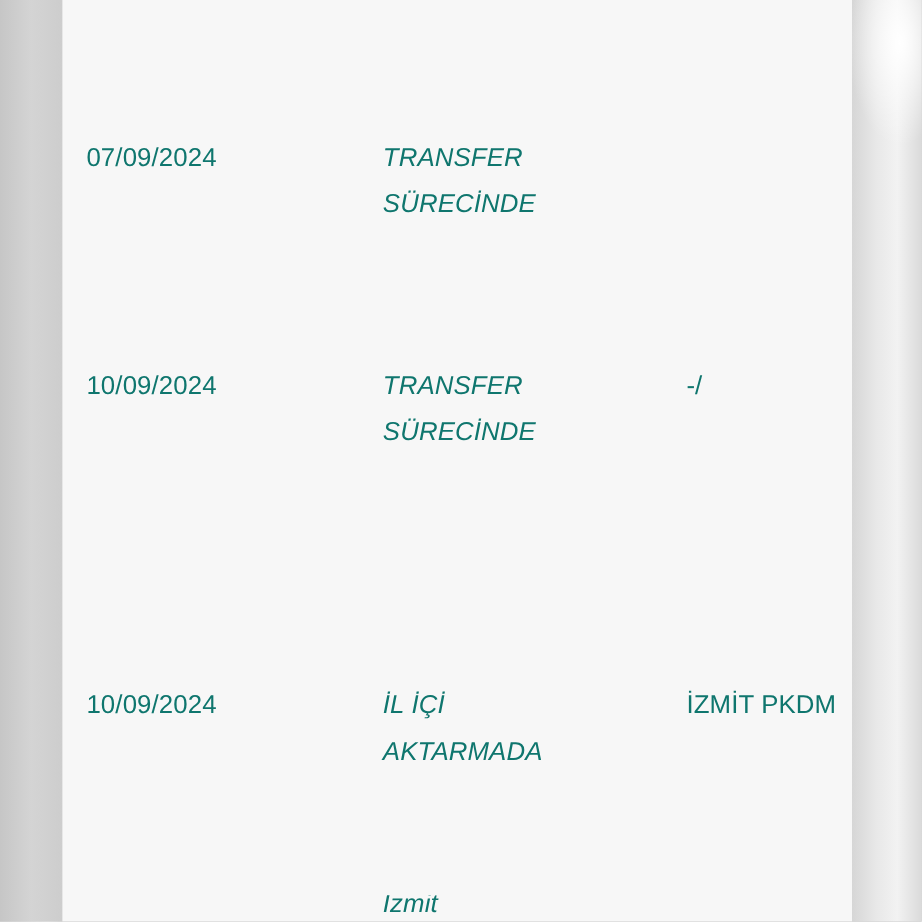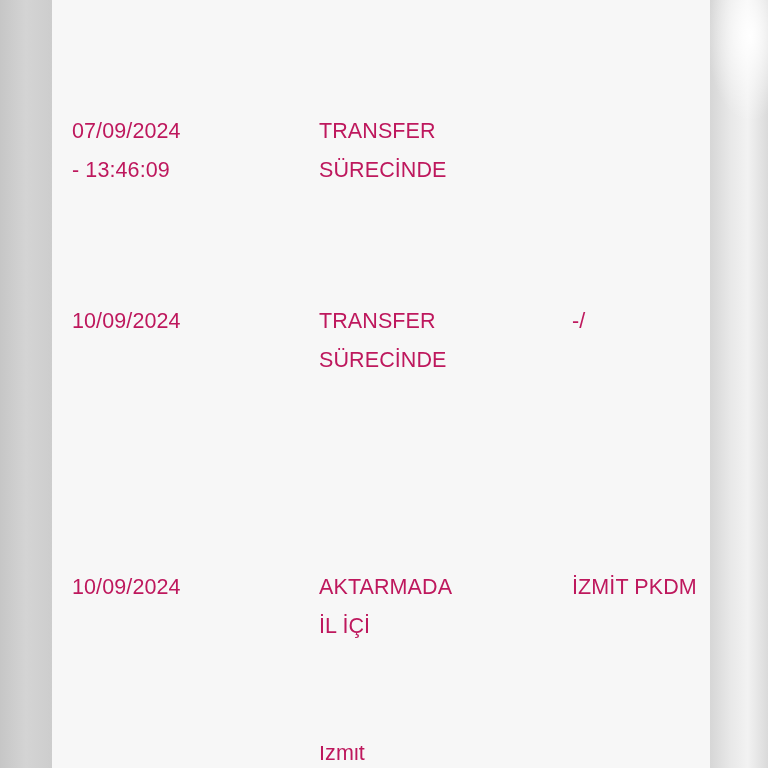--- a/index.html
+++ b/index.html
@@ -69,31 +69,32 @@
     position: absolute;
     left: 20px;
     top: 0;
     width: 240px;
   }
   .col-status {
     position: absolute;
     left: 267px;
     top: 0;
     width: 230px;
+    font-style: italic;
   }
   .col-location {
     position: absolute;
     left: 520px;
     top: 0;
     width: 220px;
   }
   .line {
     font-size: 21.5px;
     line-height: 39px;
-    color: #be185d;
+    color: #0f766e;
     white-space: nowrap;
     letter-spacing: 0.1px;
   }
   .clip-bottom {
     position: absolute;
     left: 0;
     top: 0;
     width: 658px;
     height: 22px;
     overflow: hidden;
@@ -111,21 +112,20 @@
 
   <div class="left-band"></div>
 
   <div class="card">
 
     <div class="tracking-list">
 
       <div class="row" style="top:112px;">
         <div class="col-date">
           <div class="line">07/09/2024</div>
-          <div class="line">- 13:46:09</div>
         </div>
         <div class="col-status">
           <div class="line">TRANSFER</div>
           <div class="line">SÜRECİNDE</div>
         </div>
         <div class="col-location">
           <div class="line"></div>
         </div>
       </div>
 
@@ -140,22 +140,22 @@
         <div class="col-location">
           <div class="line">-/</div>
         </div>
       </div>
 
       <div class="row" style="top:568px;">
         <div class="col-date">
           <div class="line">10/09/2024</div>
         </div>
         <div class="col-status">
+          <div class="line">İL İÇİ</div>
           <div class="line">AKTARMADA</div>
-          <div class="line">İL İÇİ</div>
         </div>
         <div class="col-location">
           <div class="line">İZMİT PKDM</div>
         </div>
       </div>
 
       <div class="row" style="top:746px; height:22px;">
         <div class="clip-bottom">
           <div class="col-status">
             <div class="line">İzmit</div>

